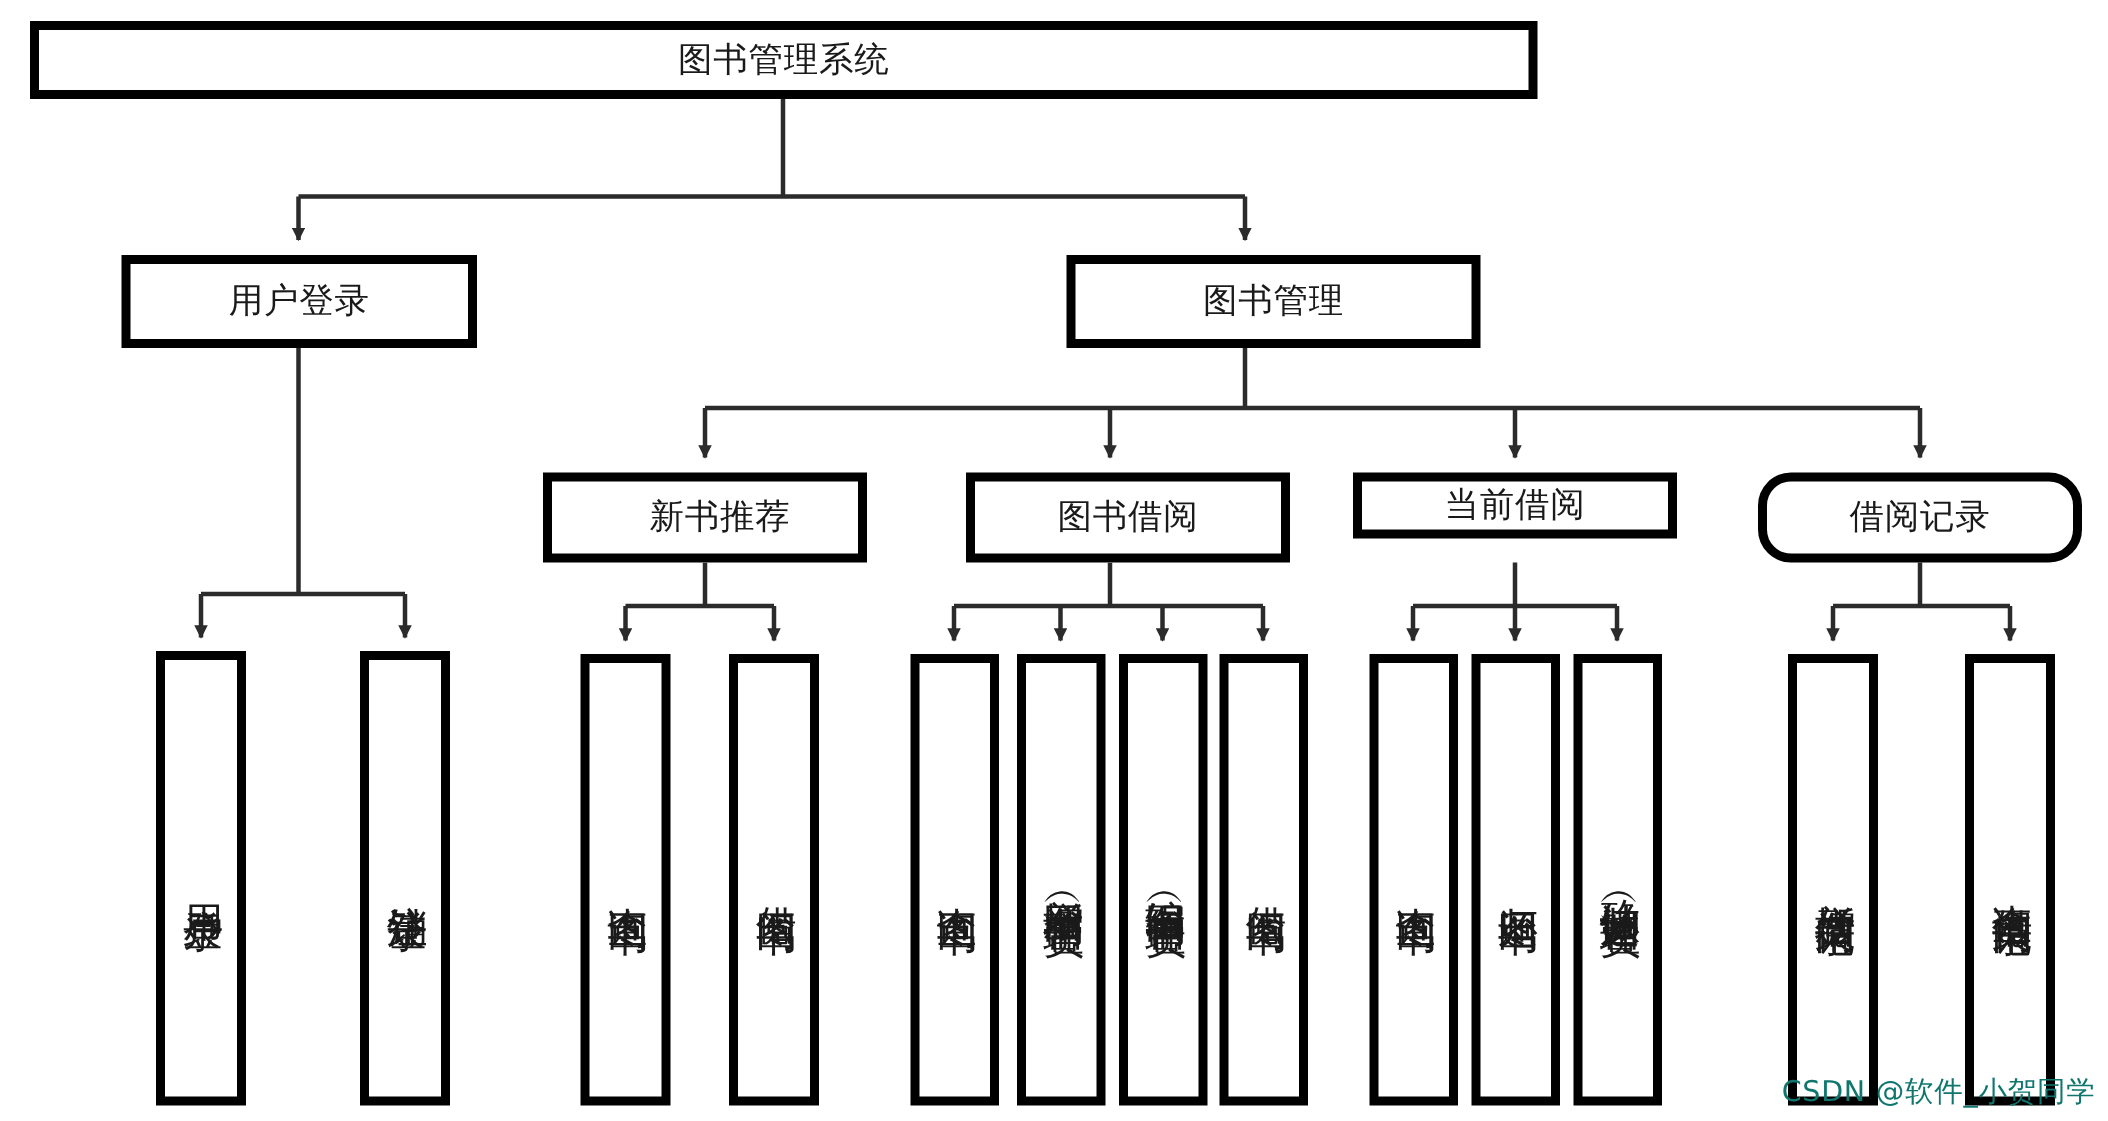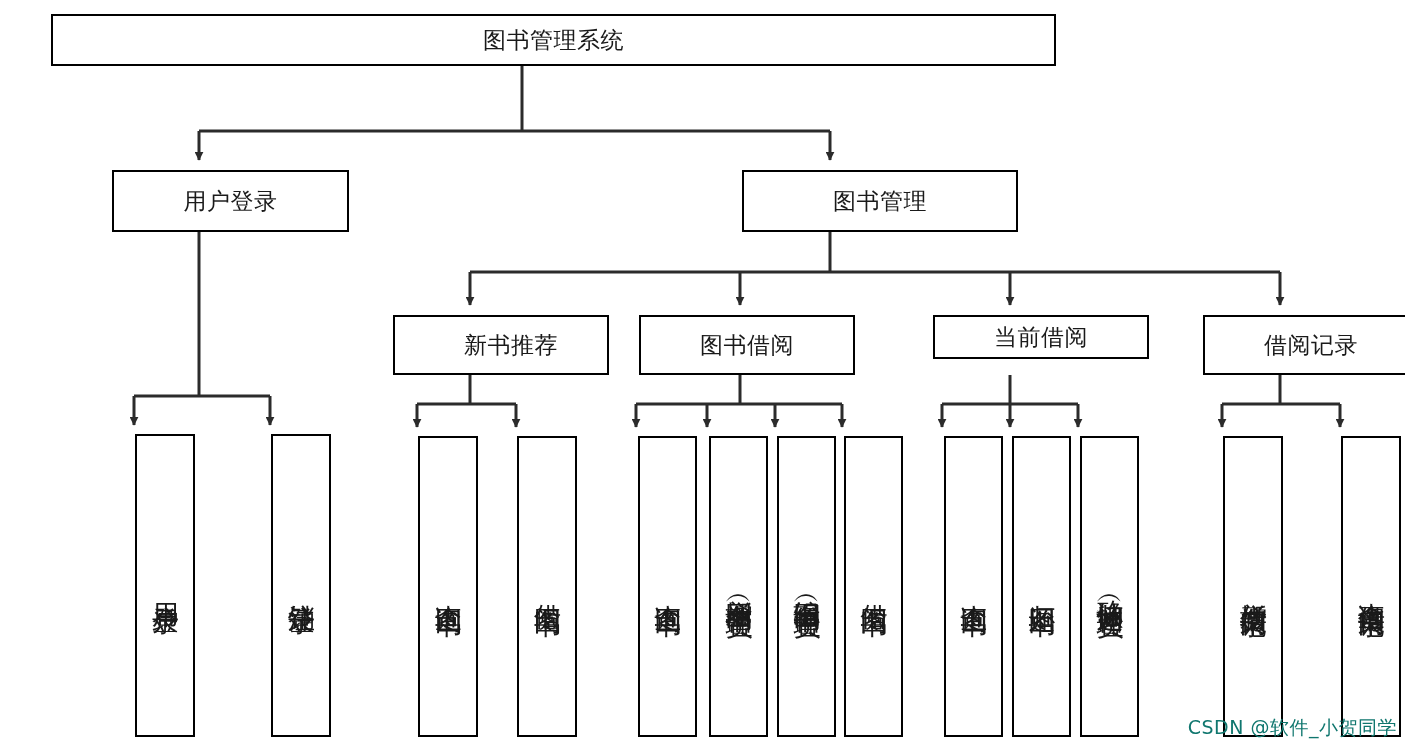--- a/index.html
+++ b/index.html
@@ -23,26 +23,25 @@
     position: absolute;
     left: 0;
     top: 0;
     width: 1405px;
     height: 747px;
   }
   .node-box {
     position: absolute;
     box-sizing: border-box;
     background: #ffffff;
-    border: 2px solid #000000;
+    border: 6px solid #000000;
     display: flex;
     align-items: center;
     justify-content: center;
     color: #1a1a1a;
-    margin-left: 31px;
   }
   .node-box.horizontal {
     font-size: 23px;
     letter-spacing: 0.5px;
   }
   .node-label-h {
     white-space: nowrap;
     line-height: 1;
   }
   .node-box.vertical {
@@ -131,27 +130,27 @@
   <div class="node-box horizontal" style="left:81px; top:170px; width:237px; height:62px;">
     <span class="node-label-h">用户登录</span>
   </div>
   <div class="node-box horizontal" style="left:711px; top:170px; width:276px; height:62px;">
     <span class="node-label-h">图书管理</span>
   </div>
 
   <div class="node-box horizontal" style="left:362px; top:315px; width:216px; height:60px;padding-left:20px;">
     <span class="node-label-h">新书推荐</span>
   </div>
-  <div class="node-box horizontal" style="left:608px; top:315px; width:216px; height:60px;text-align:right;">
+  <div class="node-box horizontal" style="left:644px; top:315px; width:216px; height:60px;text-align:right;">
     <span class="node-label-h">图书借阅</span>
   </div>
   <div class="node-box horizontal" style="left:902px; top:315px; width:216px; height:44px;">
     <span class="node-label-h">当前借阅</span>
   </div>
-  <div class="node-box horizontal" style="left:1172px; top:315px; width:216px; height:60px;">
+  <div class="node-box horizontal" style="left:1172px; top:315px; width:216px; height:60px;border-radius:22px;">
     <span class="node-label-h">借阅记录</span>
   </div>
 
   <div class="node-box vertical" style="left:104px; top:434px; width:60px; height:303px;">
     <span class="node-label-v">用户登录</span>
   </div>
   <div class="node-box vertical" style="left:240px; top:434px; width:60px; height:303px;">
     <span class="node-label-v">注销登录</span>
   </div>
 

